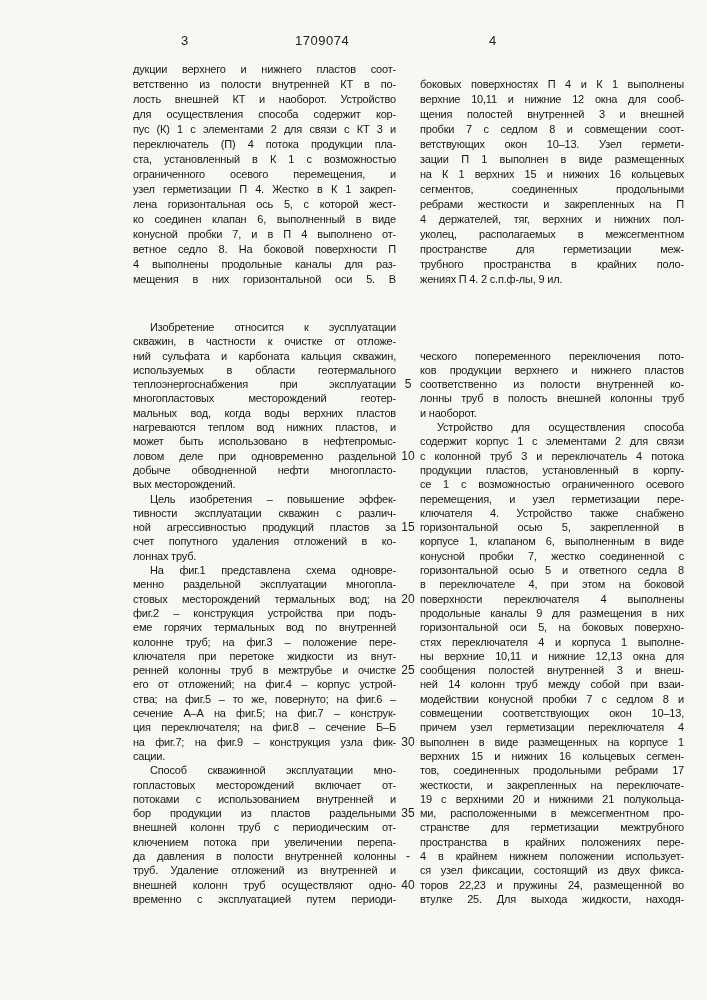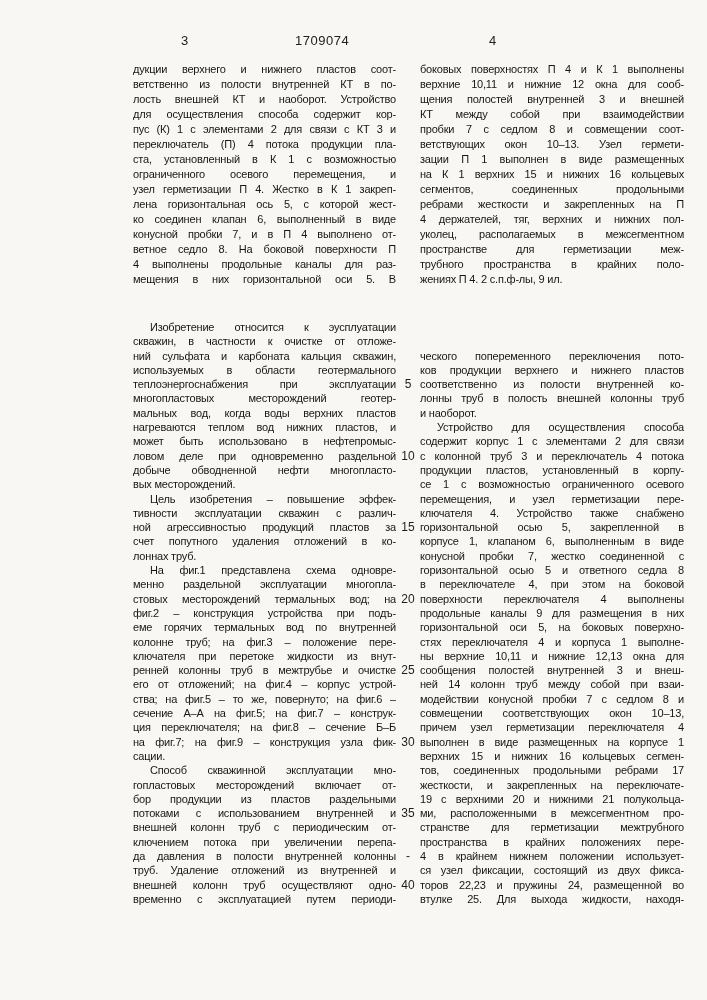--- a/index.html
+++ b/index.html
@@ -75,21 +75,20 @@
         <div class="ln">конусной пробки 7, и в П 4 выполнено от-</div>
         <div class="ln">ветное седло 8. На боковой поверхности П</div>
         <div class="ln">4 выполнены продольные каналы для раз-</div>
         <div class="ln">мещения в них горизонтальной оси 5. В</div>
       </div>
     <div class="gutter"></div>
     <div class="col col-right">
         <div class="ln">боковых поверхностях П 4 и К 1 выполнены</div>
         <div class="ln">верхние 10,11 и нижние 12 окна для сооб-</div>
         <div class="ln">щения полостей внутренней 3 и внешней</div>
-        <div class="ln">КТ между собой при взаимодействии</div>
         <div class="ln">пробки 7 с седлом 8 и совмещении соот-</div>
         <div class="ln">ветствующих окон 10–13. Узел гермети-</div>
         <div class="ln">зации П 1 выполнен в виде размещенных</div>
         <div class="ln">на К 1 верхних 15 и нижних 16 кольцевых</div>
         <div class="ln">сегментов, соединенных продольными</div>
         <div class="ln">ребрами жесткости и закрепленных на П</div>
         <div class="ln">4 держателей, тяг, верхних и нижних пол-</div>
         <div class="ln">уколец, располагаемых в межсегментном</div>
         <div class="ln">пространстве для герметизации меж-</div>
         <div class="ln">трубного пространства в крайних поло-</div>
@@ -125,22 +124,22 @@
         <div class="ln">ключателя при перетоке жидкости из внут-</div>
         <div class="ln">ренней колонны труб в межтрубье и очистке</div>
         <div class="ln">его от отложений; на фиг.4 – корпус устрой-</div>
         <div class="ln">ства; на фиг.5 – то же, повернуто; на фиг.6 –</div>
         <div class="ln">сечение А–А на фиг.5; на фиг.7 – конструк-</div>
         <div class="ln">ция переключателя; на фиг.8 – сечение Б–Б</div>
         <div class="ln">на фиг.7; на фиг.9 – конструкция узла фик-</div>
         <div class="ln end">сации.</div>
         <div class="ln ind">Способ скважинной эксплуатации мно-</div>
         <div class="ln">гопластовых месторождений включает от-</div>
+        <div class="ln">потоками с использованием внутренней и</div>
         <div class="ln">бор продукции из пластов раздельными</div>
-        <div class="ln">потоками с использованием внутренней и</div>
         <div class="ln">внешней колонн труб с периодическим от-</div>
         <div class="ln">ключением потока при увеличении перепа-</div>
         <div class="ln">да давления в полости внутренней колонны</div>
         <div class="ln">труб. Удаление отложений из внутренней и</div>
         <div class="ln">внешней колонн труб осуществляют одно-</div>
         <div class="ln">временно с эксплуатацией путем периоди-</div>
       </div>
     <div class="gutter">
         <div class="gslot"></div>
         <div class="gslot"></div>

